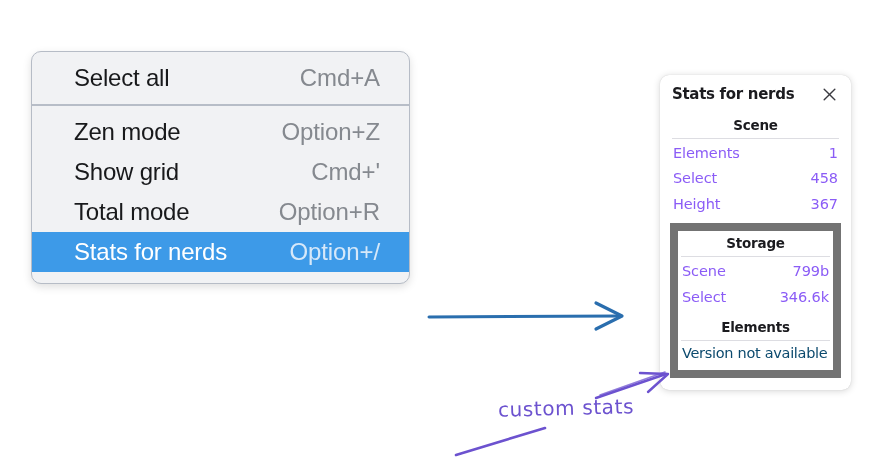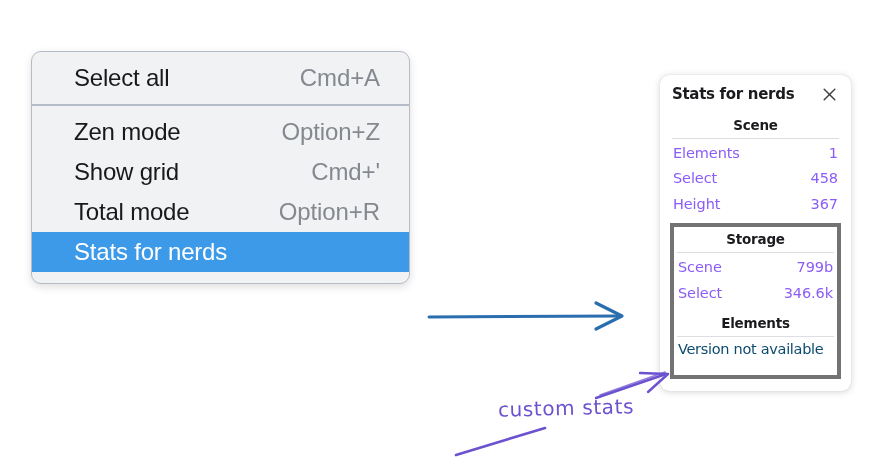--- a/index.html
+++ b/index.html
@@ -112,23 +112,23 @@
     align-items: baseline;
     font-size: 14.5px;
     color: #8b5cf6;
     padding: 2px 1px 2px 1px;
     line-height: 1.48;
   }
   .stat-key { letter-spacing: -0.1px; }
   .stat-val { letter-spacing: -0.1px; }
 
   .highlight-box {
-    border: 4px solid #737373;
+    border: 8px solid #737373;
     margin: 6px -2px 0 -2px;
-    padding: 3px 3px 16px 3px;
+    padding: 3px 3px 7px 3px;
   }
   .version-line {
     font-size: 14.5px;
     color: #0c4a6e;
     padding: 2px 1px;
     letter-spacing: -0.3px;
     white-space: nowrap;
   }
 
   
@@ -170,20 +170,21 @@
     <div class="menu-item">
       <span class="menu-label">Show grid</span>
       <span class="menu-shortcut">Cmd+'</span>
     </div>
     <div class="menu-item">
       <span class="menu-label">Total mode</span>
       <span class="menu-shortcut">Option+R</span>
     </div>
     <div class="menu-item selected">
       <span class="menu-label">Stats for nerds</span>
+      <span class="menu-shortcut">Option+/</span>
     </div>
   </div>
 
 </div>
 
 <div id="stats-panel">
 
   <div class="panel-header">
     <span class="panel-title">Stats for nerds</span>
     <span class="close-icon">

